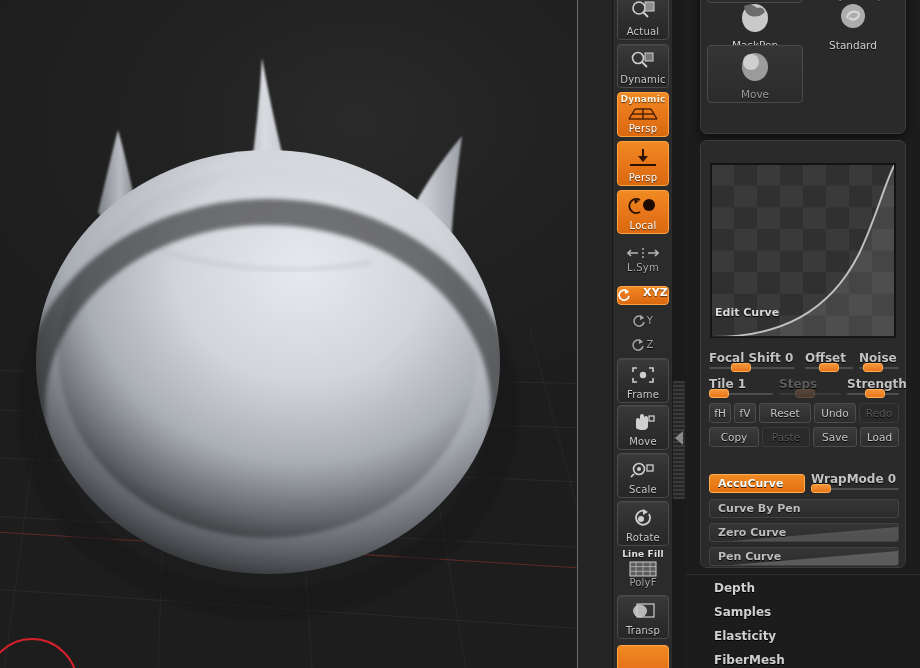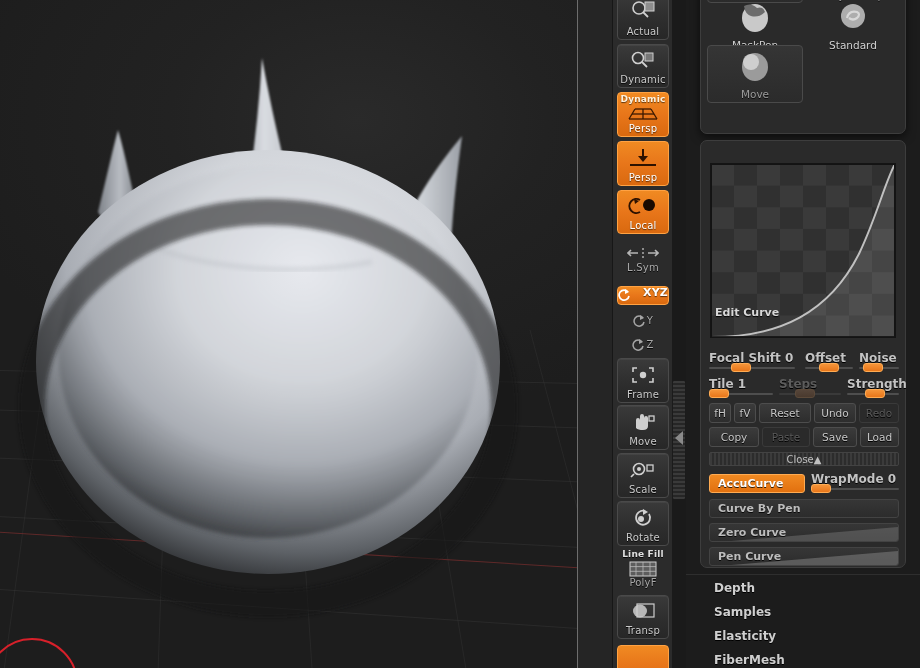--- a/index.html
+++ b/index.html
@@ -597,23 +597,20 @@
       <div class="btn" style="left:33px;top:262px;width:22px">fV</div>
       <div class="btn" style="left:58px;top:262px;width:52px">Reset</div>
       <div class="btn" style="left:113px;top:262px;width:42px">Undo</div>
       <div class="btn dis" style="left:158px;top:262px;width:40px">Redo</div>
 
       <div class="btn" style="left:8px;top:286px;width:50px">Copy</div>
       <div class="btn dis" style="left:61px;top:286px;width:48px">Paste</div>
       <div class="btn" style="left:112px;top:286px;width:44px">Save</div>
       <div class="btn" style="left:159px;top:286px;width:39px">Load</div>
 
-      <div class="close-bar" style="left:8px;top:311px;width:190px">
-        <span>Close</span><span>▲</span>
-      </div>
 
       <div class="wide-btn on" style="left:8px;top:333px;width:96px">
         <span class="wtext">AccuCurve</span>
       </div>
       <div class="sld" style="left:110px;top:331px;width:88px">
         <div class="sld-label">WrapMode 0</div>
         <div class="sld-track" style="top:16px;width:88px"></div>
         <div class="sld-knob" style="left:0px;top:12px"></div>
       </div>
 

